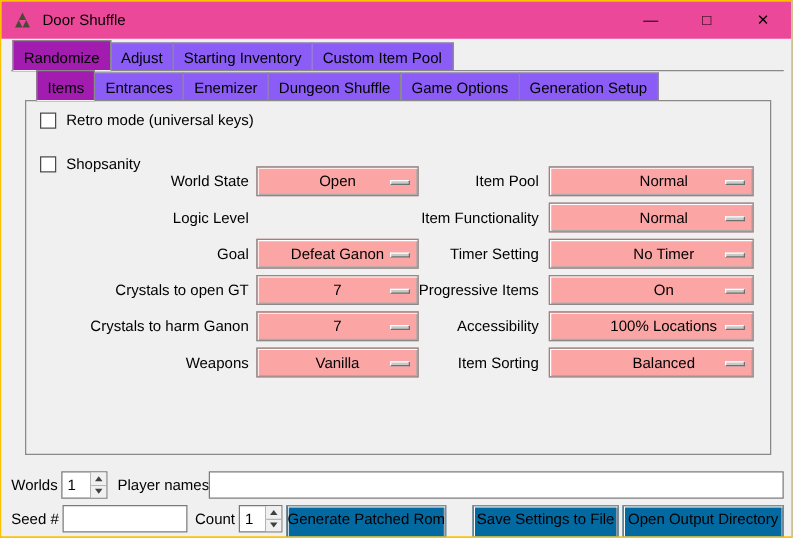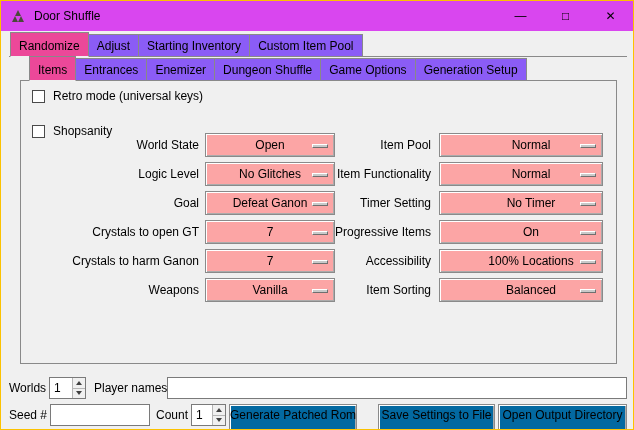--- a/index.html
+++ b/index.html
@@ -8,41 +8,41 @@
 
   .window {
     position:relative; width:634px; height:430px;
     background:#f0f0f0; border:1px solid #fcc200;
     font-size:12px; color:#000; overflow:hidden;
   }
 
   
   .titlebar {
     position:absolute; top:0; left:0; width:100%; height:30px;
-    background:#d946ef; display:flex; align-items:center;
+    background:#ec4899; display:flex; align-items:center;
   }
   .app-icon { margin-left:9px; width:16px; height:16px; flex:0 0 auto; }
   .title { margin-left:8px; font-size:12px; }
   .win-controls { margin-left:auto; display:flex; height:100%; }
   .win-btn {
     width:45px; height:100%; display:flex; align-items:center; justify-content:center;
     font-size:12px; color:#000; cursor:default;
   }
 
   
   .tabs { position:absolute; display:flex; align-items:flex-start; z-index:3; }
   .tabs-main { top:33px; left:9px; }
   .tabs-sub  { top:57px; left:28px; }
   .tab {
     height:22px; padding:4px 8px 0; border:1px solid #898989; border-bottom:none;
     background:#8b5cf6; font-size:12px; white-space:nowrap;
   }
   .tab + .tab { border-left:none; }
   .tab.active {
-    background:#ec4899; height:25px; margin-top:-2px; padding-top:6px;
+    background:#a21caf; height:25px; margin-top:-2px; padding-top:6px;
     border-bottom:1px solid #f0f0f0;
   }
   .main-pane-line { position:absolute; top:55px; left:8px; width:618px; height:1px; background:#898989; z-index:1; }
 
   
   .sub-pane {
     position:absolute; top:79px; left:19px; width:597px; height:284px;
     border:1px solid #898989; background:#f0f0f0; z-index:2;
   }
 
@@ -148,24 +148,20 @@
       </div>
       <span class="flabel right">Item Pool</span>
       <div class="om om-right">
         <span class="om-val">Normal</span>
         <span class="om-ind"></span>
       </div>
     </div>
 
     <div class="field-row" style="top:81px;">
       <span class="flabel left">Logic Level</span>
-      <div class="om om-left">
-        <span class="om-val">No Glitches</span>
-        <span class="om-ind"></span>
-      </div>
       <span class="flabel right">Item Functionality</span>
       <div class="om om-right">
         <span class="om-val">Normal</span>
         <span class="om-ind"></span>
       </div>
     </div>
 
     <div class="field-row" style="top:110px;">
       <span class="flabel left">Goal</span>
       <div class="om om-left">

